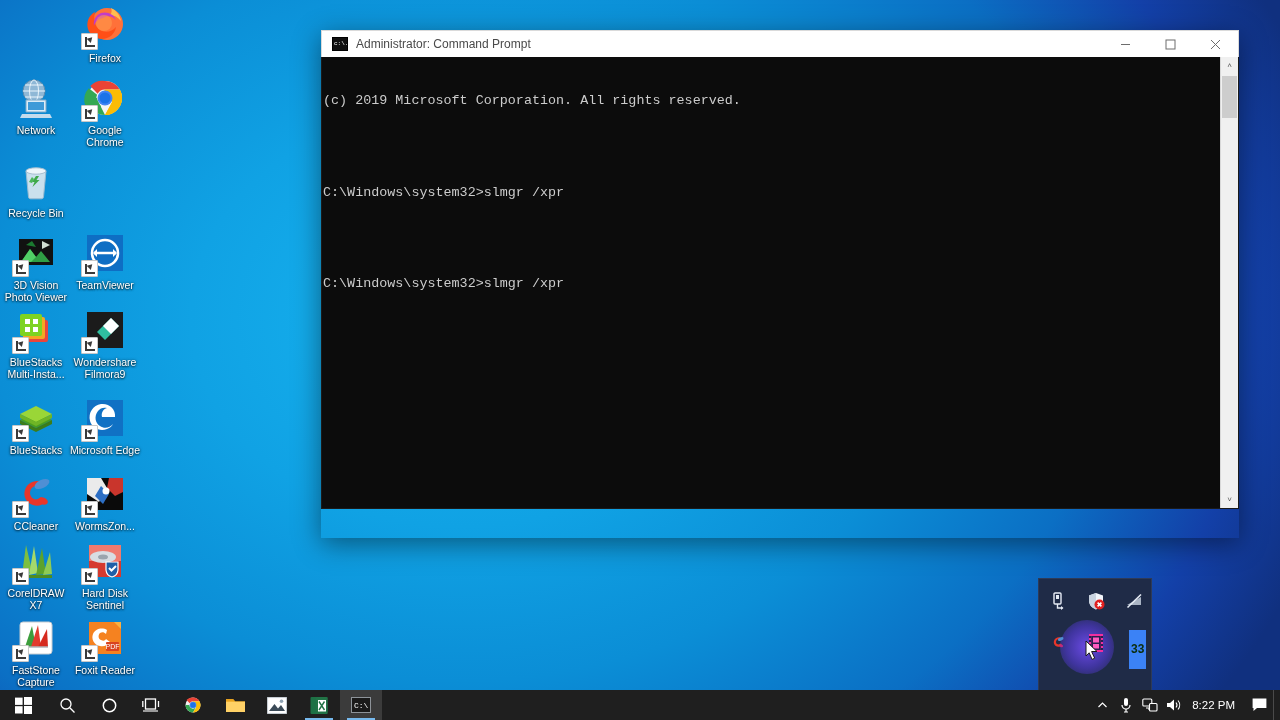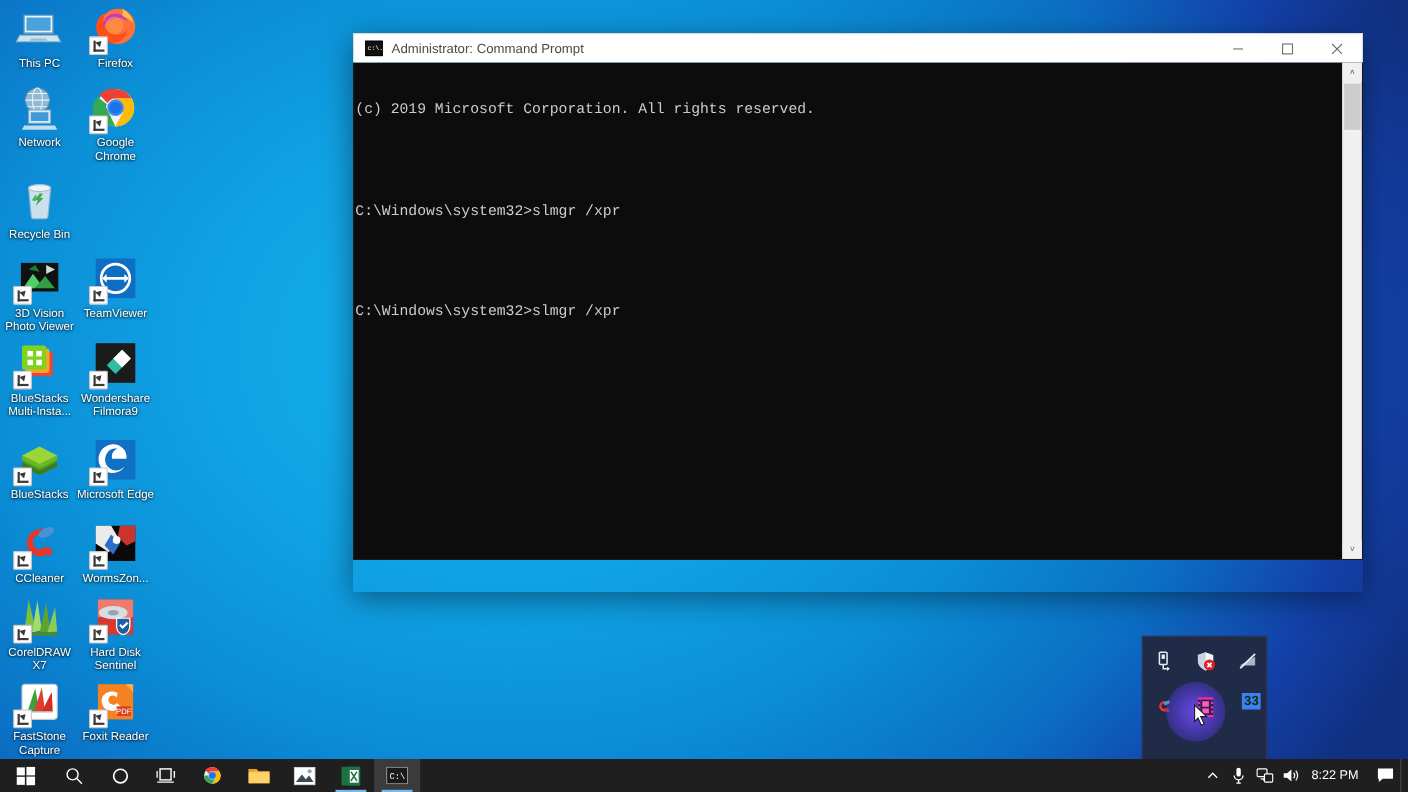--- a/index.html
+++ b/index.html
@@ -192,21 +192,21 @@
     position: relative;
   }
   .badge-num {
     position: absolute;
     background: #3b82f6;
     color: #0b2d0b;
     font-family: "Liberation Sans", sans-serif;
     font-size: 12px;
     font-weight: bold;
     line-height: 13px;
-    padding: 1px 2px;
+    padding: 13px 2px;
   }
   #click-halo {
     position: absolute;
     left: 21px; top: 41px;
     width: 54px; height: 54px;
     border-radius: 50%;
     background: radial-gradient(circle, rgba(120,80,255,.85) 0%, rgba(90,60,230,.55) 55%, rgba(70,50,200,0) 100%);
     pointer-events: none;
   }
   #cursor {
@@ -268,31 +268,20 @@
     border-left: 1px solid #4a4a4a;
   }
 </style>
 </head>
 <body>
 
 <div id="desktop">
 
   <div class="icon-grid">
 
-    <div class="dicon" style="left:0px; top:2px;">
-      <div class="glyph">
-        <svg viewBox="0 0 48 48" width="48" height="48">
-          <path d="M10 12h26v16H10z" fill="#e9f4fb" stroke="#7aa8c8" stroke-width="1.2"></path>
-          <path d="M12 14h22v12H12z" fill="#4ba3dd"></path>
-          <path d="M6 30h34l3 6H3z" fill="#cfe3f0" stroke="#8fb3ca" stroke-width="1"></path>
-          <path d="M16 33h14l1 2H15z" fill="#9cbcd2"></path>
-        </svg>
-      </div>
-      <div class="lbl">This PC</div>
-    </div>
 
     <div class="dicon" style="left:69px; top:2px;">
       <div class="glyph">
         <svg viewBox="0 0 48 48" width="48" height="48">
           <circle cx="26" cy="22" r="16" fill="#ff7139"></circle>
           <path d="M14 10c-6 3-9 10-7 17 2 6 8 10 14 10 7 0 13-5 14-12-4 5-11 6-16 3-5-3-7-10-5-18z" fill="#ff4f17"></path>
           <path d="M30 6c5 2 9 7 10 13-3-4-7-6-11-6 2-2 2-5 1-7z" fill="#ffbd4f"></path>
           <path d="M22 16c4-3 10-2 13 2-2-6-9-9-15-7-5 2-8 7-7 13 1-4 4-7 9-8z" fill="#b833e1" opacity=".85"></path>
           <circle cx="23" cy="21" r="8" fill="#ff9a4d" opacity=".6"></circle>
         </svg>

